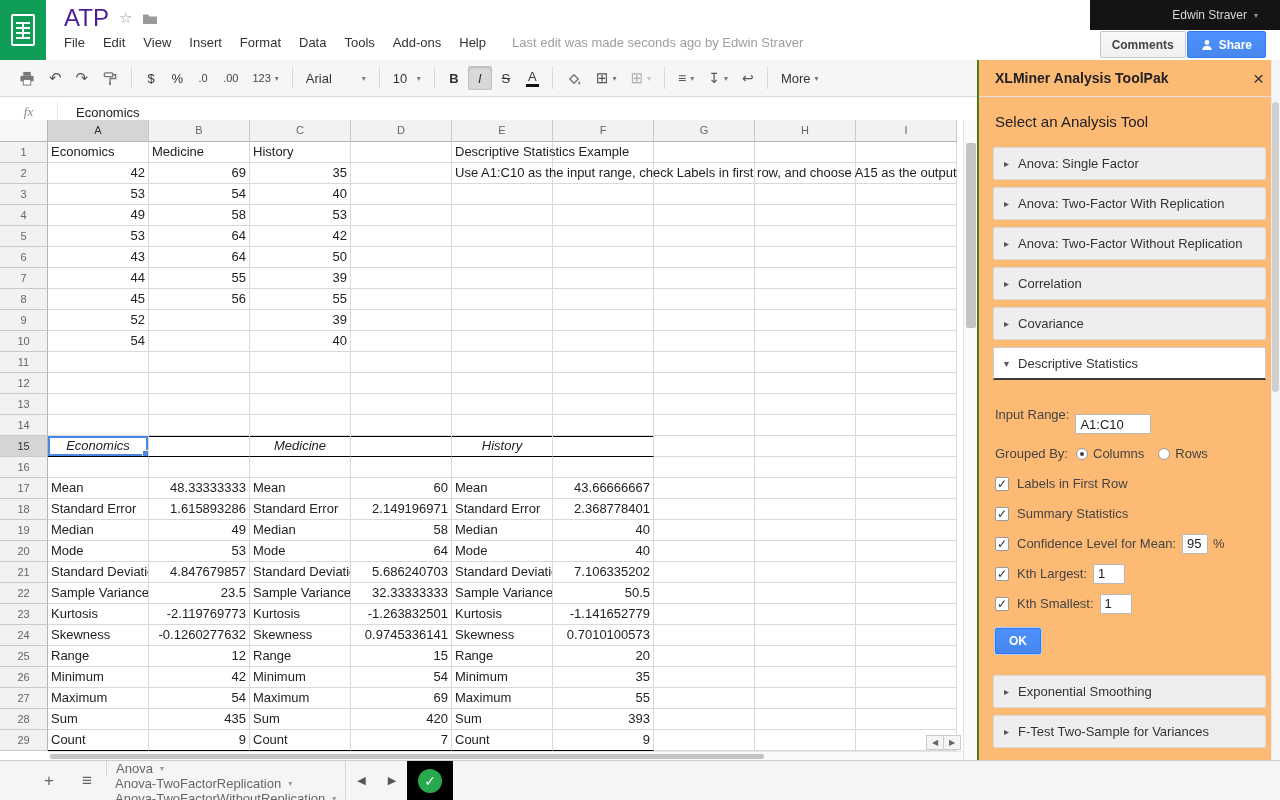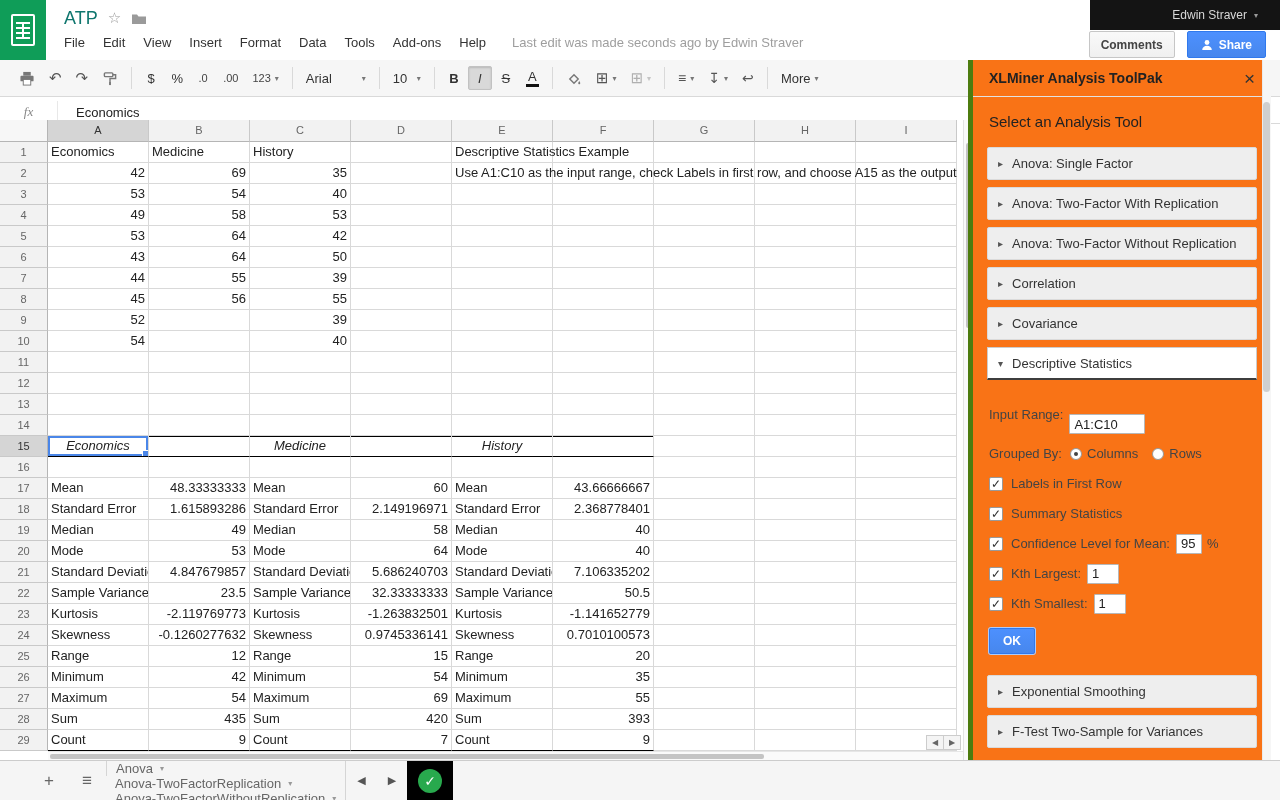--- a/index.html
+++ b/index.html
@@ -4,29 +4,29 @@
 <style>
   * { box-sizing: border-box; margin: 0; padding: 0; }
   html,body { width: 1280px; height: 800px; overflow: hidden; }
   body { position: relative; background: #fff; font-family: "Liberation Sans", sans-serif; color: #222; }
 
   
   .topbar { position: absolute; top:0; left:0; right:0; height:60px; background:#fff; }
   .logo { position:absolute; left:0; top:0; width:46px; height:60px; background:#0f9d58; display:flex; align-items:center; justify-content:center; }
   .doc { position:absolute; left:64px; top:7px; }
   .title-line { display:flex; align-items:center; gap:10px; height:22px; }
-  .doc-title { font-size:18px; color:#0f766e; }
+  .doc-title { font-size:24px; color:#4c1d95; }
   .star { color:#999; font-size:15px; }
   .folder-ic { display:inline-flex; margin-top:2px; }
   .menus { display:flex; align-items:center; font-size:13px; color:#333; margin-top:6px; }
   .menu-item { margin-right:18px; cursor:default; }
   .last-edit { color:#9e9e9e; font-size:13px; margin-left:8px; white-space:nowrap; }
   .account { position:absolute; top:0; right:0; height:30px; width:190px; background:#141414; color:#d8d8d8; font-size:12px; display:flex; align-items:center; justify-content:flex-end; padding-right:22px; gap:7px; }
   .account .dd { font-size:8px; color:#9a9a9a; }
-  .actions { position:absolute; top:31px; right:14px; display:flex; gap:12px; align-items:center; }
+  .actions { position:absolute; top:31px; right:14px; display:flex; gap:1px; align-items:center; }
   .comments-btn { height:27px; padding:0 11px; font-size:12px; font-weight:bold; color:#444; background:linear-gradient(#f9f9f9,#f0f0f0); border:1px solid #c6c6c6; border-radius:2px; font-family:inherit; }
   .share-btn { height:27px; padding:0 13px; font-size:12px; font-weight:bold; color:#fff; background:linear-gradient(#4d90fe,#4787ed); border:1px solid #3079ed; border-radius:2px; display:flex; align-items:center; gap:6px; font-family:inherit; }
 
   
   .toolbar { position:absolute; top:60px; left:0; right:0; height:37px; background:#f6f6f6; border-bottom:1px solid #d9d9d9; display:flex; align-items:center; padding-left:12px; }
   .tbtn { height:24px; min-width:24px; padding:0 5px; margin:0 1px; border:1px solid transparent; border-radius:2px; background:transparent; font-size:13px; color:#333; display:flex; align-items:center; justify-content:center; font-family:inherit; cursor:default; white-space:nowrap; }
   .tbtn .dd { font-size:8px; color:#777; margin-left:4px; }
   .tbtn.glyph { font-size:15px; color:#555; }
   .tbtn.small { font-size:11px; color:#444; }
   .tbtn.active { background:#d9d9d9; border-color:#c2c2c2; box-shadow:inset 0 1px 2px rgba(0,0,0,.15); }
@@ -62,21 +62,21 @@
   .g-cell.sel { box-shadow:inset 0 0 0 2px #4a86e8; }
   .g-cell.sel::after { content:""; position:absolute; right:-1px; bottom:-1px; width:5px; height:5px; background:#4a86e8; border:1px solid #fff; z-index:3; }
   .vscroll { position:absolute; top:0; right:0; width:14px; bottom:0; background:#fafafa; border-left:1px solid #e3e3e3; }
   .vthumb { position:absolute; top:23px; left:2px; width:10px; height:185px; background:#c4c4c4; border-radius:2px; }
   .hscroll { position:absolute; left:48px; right:14px; bottom:0; height:9px; background:#fafafa; border-top:1px solid #e6e6e6; }
   .hthumb { position:absolute; left:2px; top:2px; height:5px; width:78%; background:#c4c4c4; border-radius:2px; }
   .harrows { position:absolute; right:16px; bottom:10px; display:flex; z-index:2; }
   .harrows .harr { width:18px; height:15px; border:1px solid #ccc; background:#f4f4f4; color:#666; font-size:8px; display:flex; align-items:center; justify-content:center; margin-left:-1px; }
 
   
-  .sidebar { position:absolute; top:60px; right:9px; width:303px; bottom:40px; background:#f97316; border-left:5px solid #4d7c0f; z-index:10; overflow:hidden; }
+  .sidebar { position:absolute; top:60px; right:0; width:303px; bottom:40px; background:#fdba74; border-left:2px solid #4d7c0f; z-index:10; overflow:hidden; }
   .sb-head { height:37px; border-bottom:1px solid #e2e2e2; display:flex; align-items:center; justify-content:space-between; padding:0 16px; }
   .sb-title { font-weight:bold; font-size:14px; color:#222; }
   .sb-close { font-size:19px; color:#333; line-height:19px; cursor:default; }
   .sb-body { padding:12px 14px 0 14px; }
   .sb-sub { font-size:15px; color:#222; margin:4px 0 17px 2px; }
   .acc { height:33px; background:#eee; border:1px solid #dadada; border-radius:2px; margin-bottom:7px; display:flex; align-items:center; padding:0 10px; font-size:13px; color:#333; cursor:default; }
   .acc .tri { font-size:10px; color:#555; margin-right:9px; }
   .acc.open { background:#fff; border:1px solid #ccc; border-bottom:2px solid #3d3d3d; border-radius:0; margin-bottom:0; }
   .form { padding:14px 2px 8px 2px; font-size:13px; color:#444; }
   .frow { display:flex; align-items:center; margin-bottom:9px; min-height:21px; flex-wrap:nowrap; }

